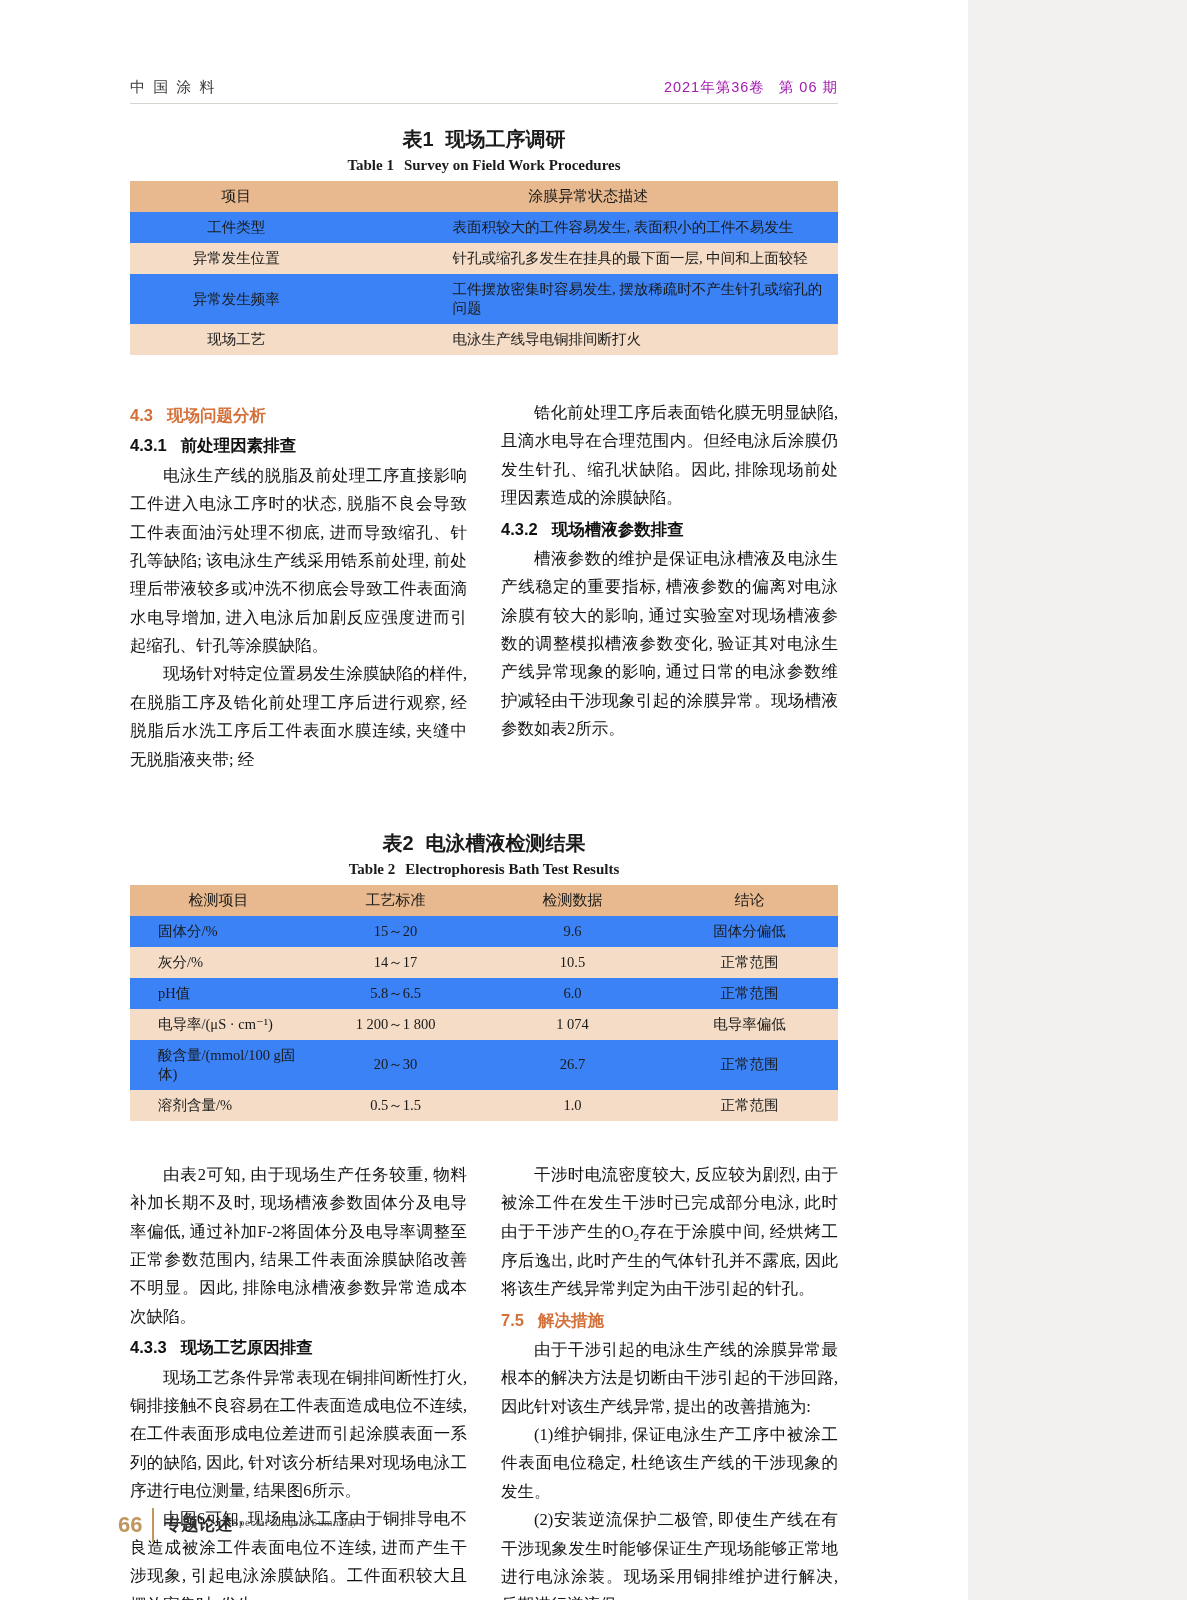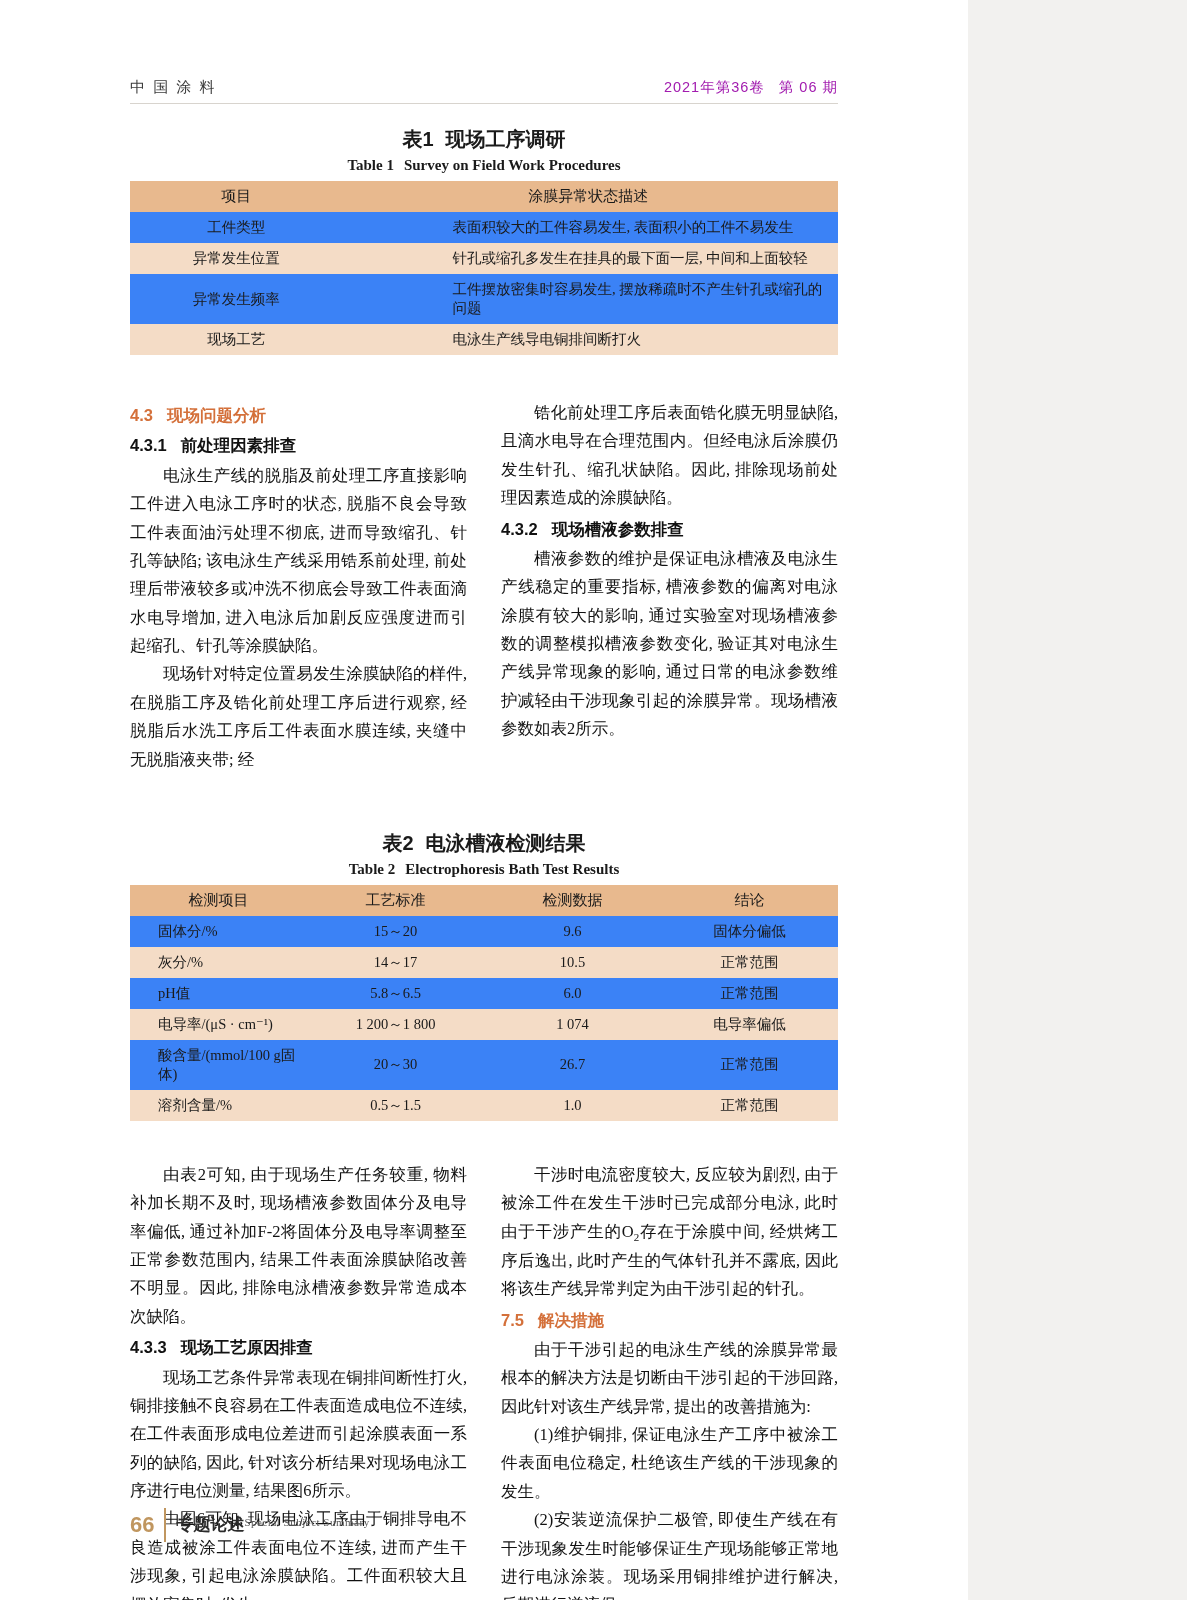--- a/index.html
+++ b/index.html
@@ -119,21 +119,21 @@
     font-size: 16.5px;
     margin: 2px 0 2px 0;
     text-indent: 0;
   }
   .h-sub .numgap { display:inline-block; width: 14px; }
   sub { font-size: 11px; }
 
   
   .footer {
     position: absolute;
-    left: 130px;
+    left: 118px;
     bottom: 58px;
     display: flex;
     align-items: center;
   }
   .footer .pnum {
     font-family: "Liberation Sans", sans-serif;
     font-size: 22px;
     font-weight: bold;
     color: #c0965f;
     margin-right: 10px;

